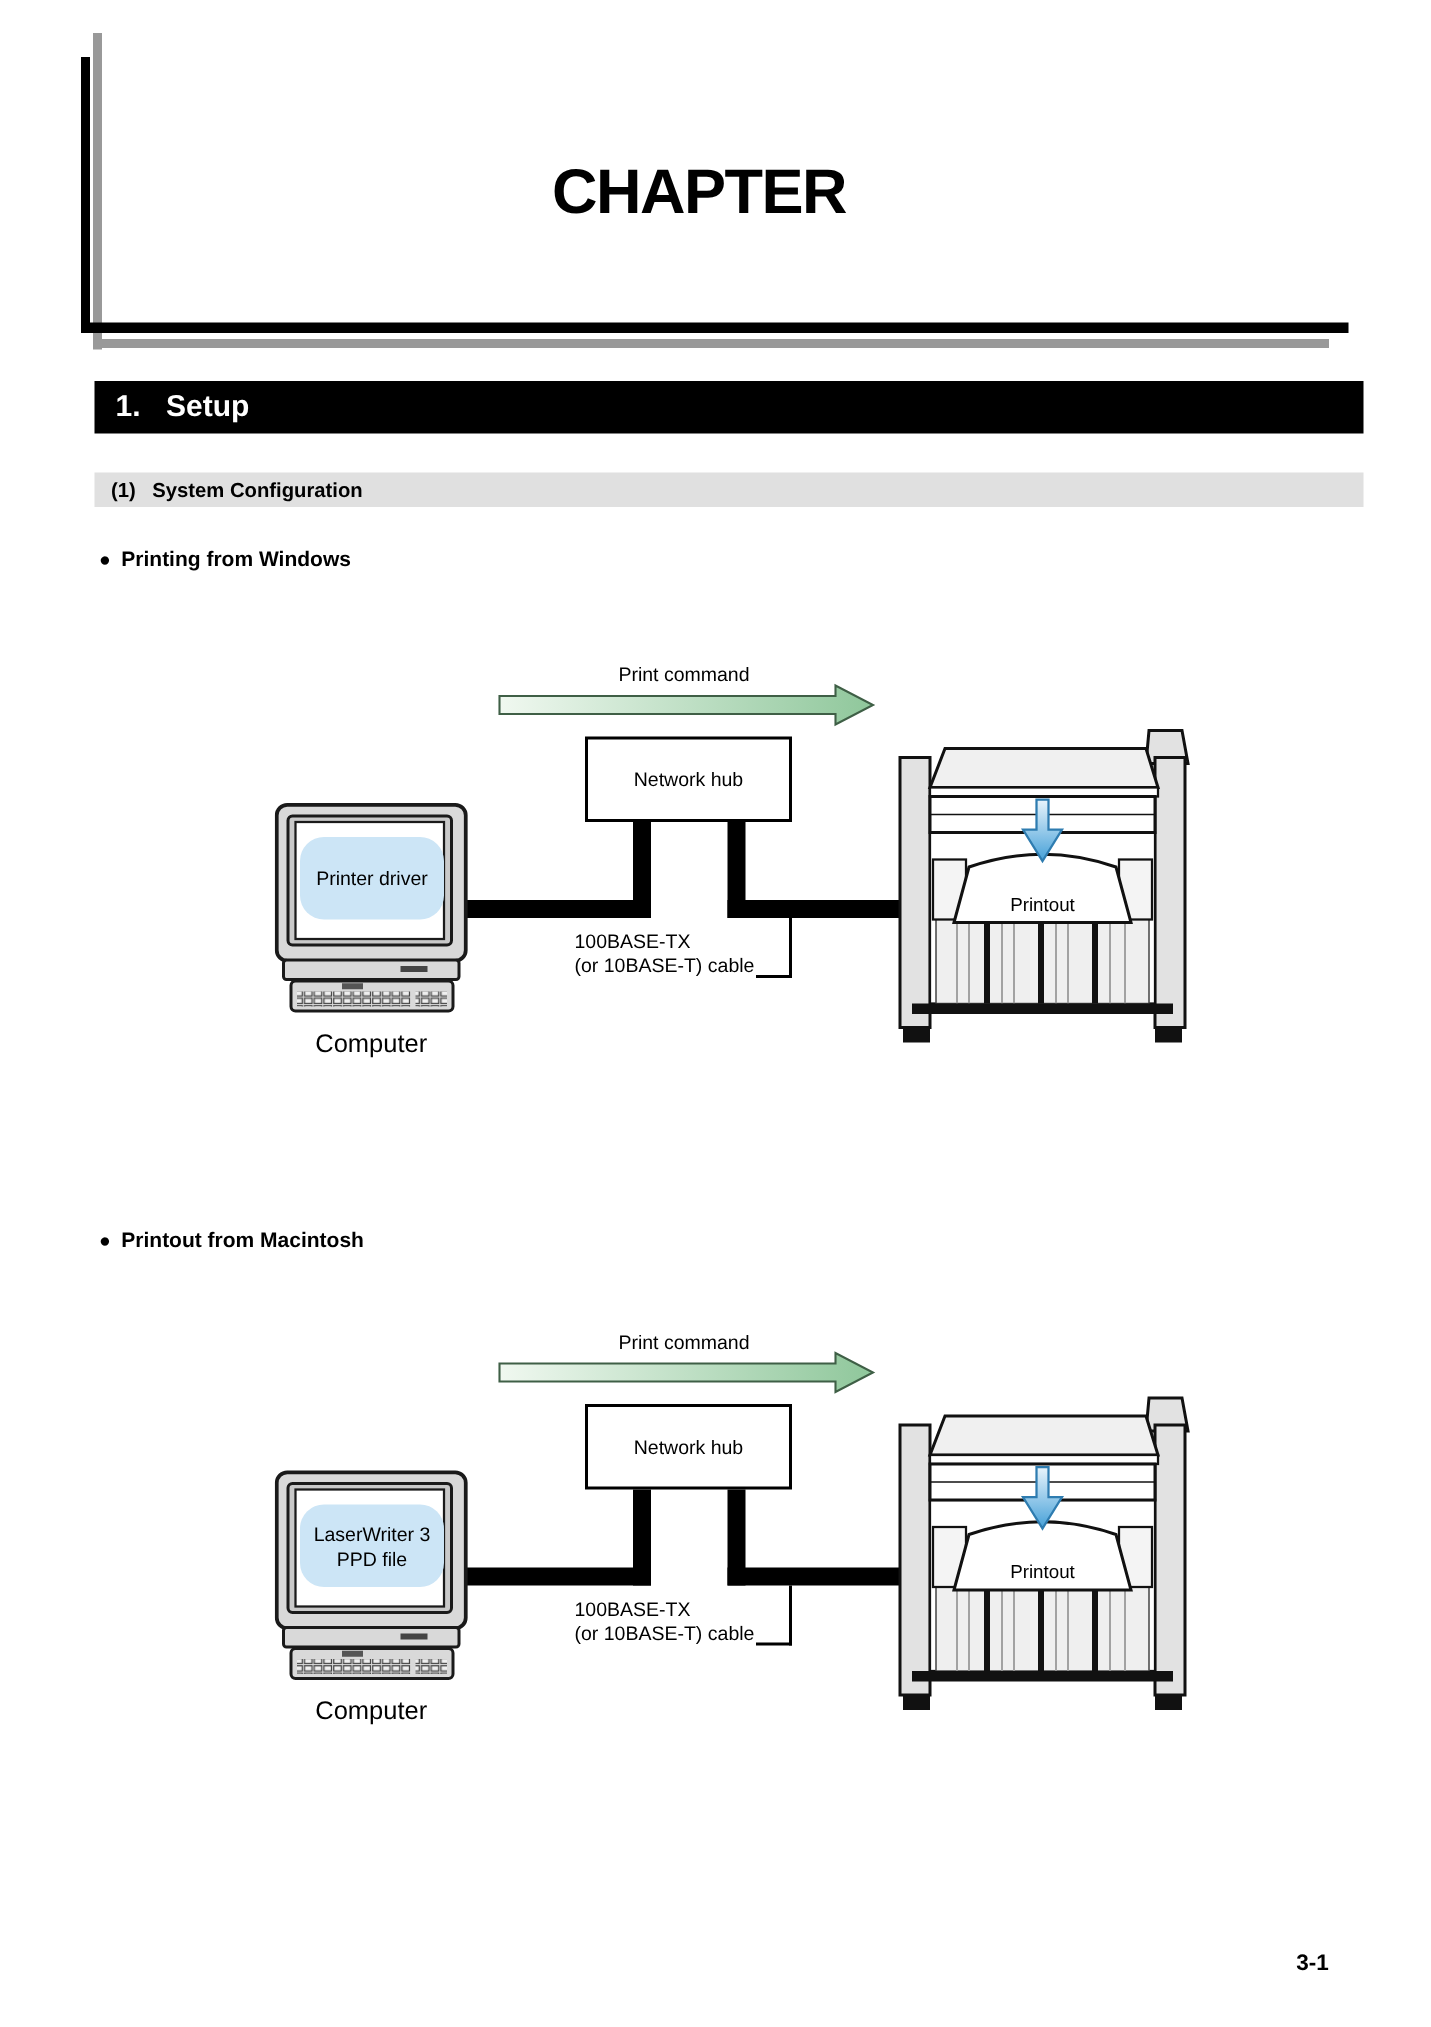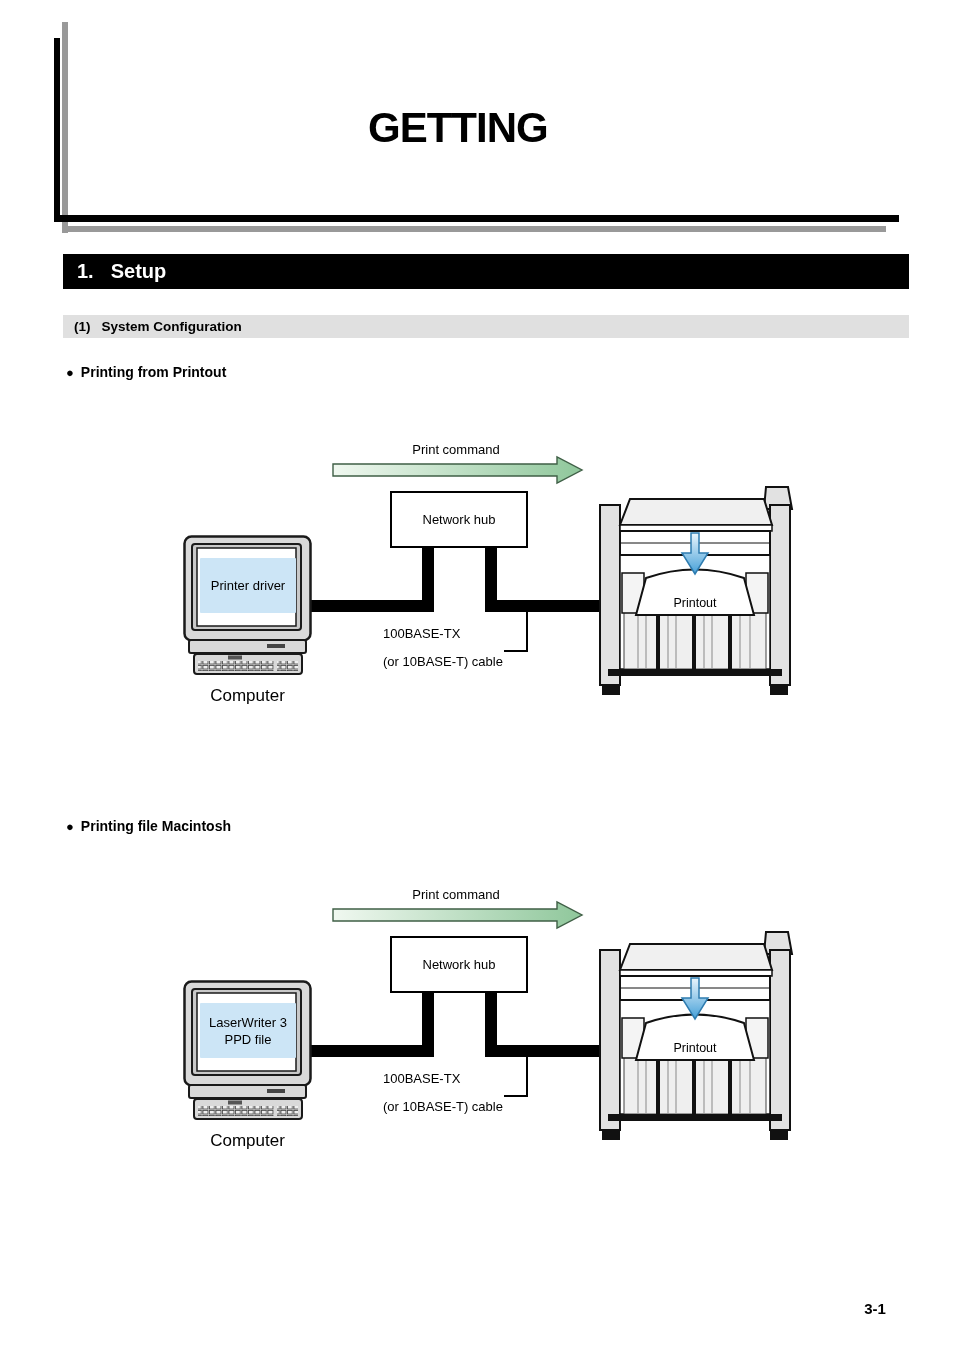--- a/index.html
+++ b/index.html
@@ -37,25 +37,25 @@
 
   .print-cmd{left:390px;top:2px;width:132px;text-align:center;font-size:13px;}
   .green-arrow{left:331px;top:15px;width:254px;height:30px;}
   .hub{left:390px;top:51px;width:138px;height:57px;border:2.5px solid #000;background:#fff;
        box-sizing:border-box;display:flex;align-items:center;justify-content:center;font-size:13px;}
   .leg-l{left:422px;top:106px;width:12px;height:66px;background:#000;}
   .leg-r{left:485px;top:106px;width:12px;height:66px;background:#000;}
   .cable-l{left:306px;top:160px;width:128px;height:12px;background:#000;}
   .cable-r{left:485px;top:160px;width:117px;height:12px;background:#000;}
   .computer-svg{left:183px;top:95px;width:129px;height:150px;}
-  .screen-label{left:200px;top:118px;width:96px;height:55px;background:#cce5f6;border-radius:1px;
+  .screen-label{left:200px;top:118px;width:96px;height:55px;background:#cce5f6;border-radius:16px;
        display:flex;align-items:center;justify-content:center;text-align:center;
        font-size:13px;line-height:17px;white-space:pre-line;}
   .printer-svg{left:598px;top:45px;width:196px;height:215px;}
-  .cable-label{left:383px;top:180px;font-size:13px;line-height:28px;white-space:pre-line;}
+  .cable-label{left:383px;top:180px;font-size:13px;line-height:16px;white-space:pre-line;}
   .callout-h{left:504px;top:210px;width:24px;height:2px;background:#000;}
   .callout-v{left:526px;top:172px;width:2px;height:40px;background:#000;}
   .computer-label{left:183px;top:246px;width:129px;text-align:center;font-size:17px;}
 
   .page-number{left:840px;top:1300px;width:70px;text-align:center;font-size:15px;font-weight:bold;}
 
   svg text{font-family:"Liberation Sans", sans-serif;}
 </style>
 </head>
 <body>
@@ -74,41 +74,41 @@
       <rect x="0.5" y="0.5" width="5" height="3.5" fill="#efefef" stroke="#444" stroke-width="0.8"></rect>
     </pattern>
   </defs>
 </svg>
 
 <div class="page">
 
   <div class="abs vbar-gray"></div>
   <div class="abs vbar-black"></div>
   <div class="abs chapter-title">
-    <div>GETTING</div>
+    <div>CHAPTER</div>
   </div>
   <div class="abs hrule-black"></div>
   <div class="abs hrule-gray"></div>
 
   <div class="abs section-bar">
     <span class="num">1.</span>
     <span>Setup</span>
   </div>
   <div class="abs subsection-bar">
     <span class="num">(1)</span>
     <span>System Configuration</span>
   </div>
 
   <div id="heading-0" class="abs diagram-heading">
     <span class="bullet">●</span>
-    <span>Printing from Printout</span>
+    <span>Printing from Windows</span>
   </div>
   <div id="heading-1" class="abs diagram-heading">
     <span class="bullet">●</span>
-    <span>Printing file Macintosh</span>
+    <span>Printout from Macintosh</span>
   </div>
 
   <div id="diagram-0" class="abs diagram">
     <div class="abs print-cmd">Print command</div>
     <svg class="abs green-arrow" viewBox="0 0 254 30">
       <path d="M2,9 L226,9 L226,2 L251,15 L226,28 L226,21 L2,21 Z" fill="url(#gg)" stroke="#3f5f46" stroke-width="1.4"></path>
     </svg>
 
     <div class="abs cable-l"></div>
     <div class="abs cable-r"></div>

